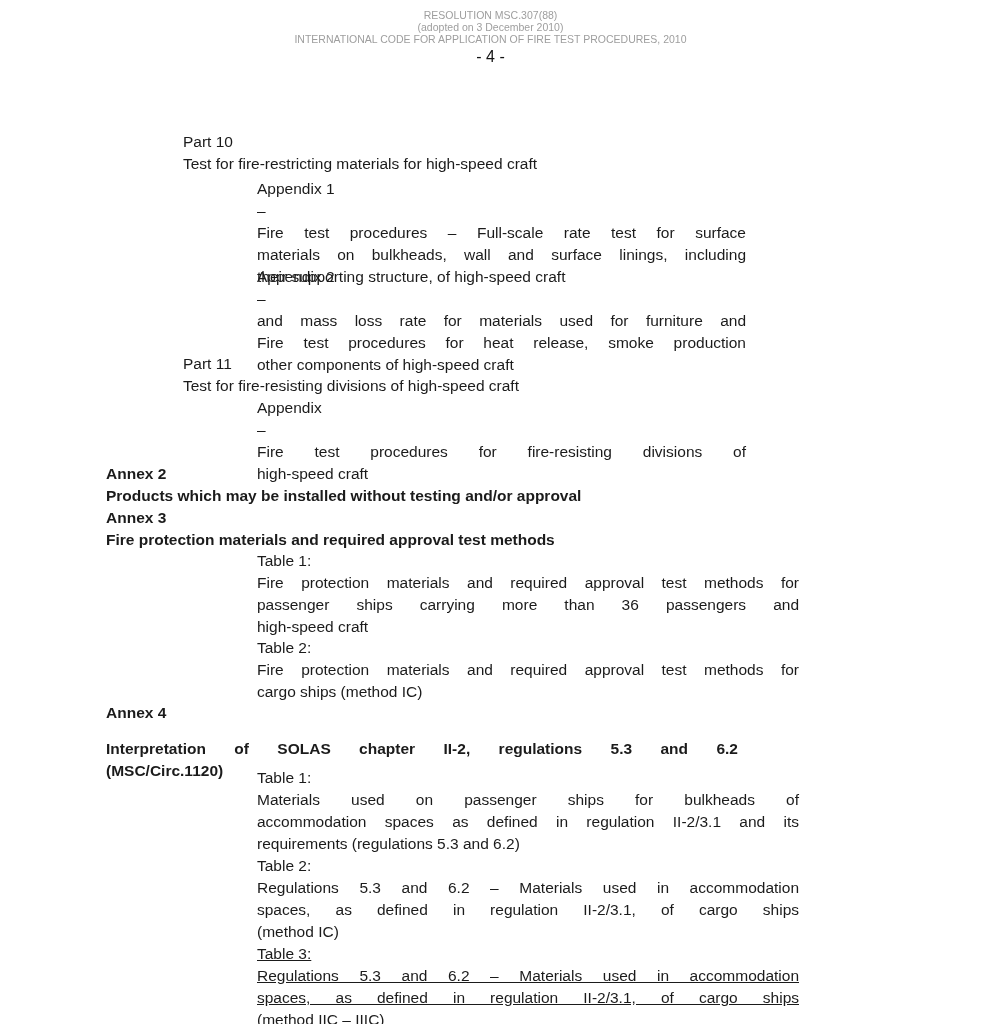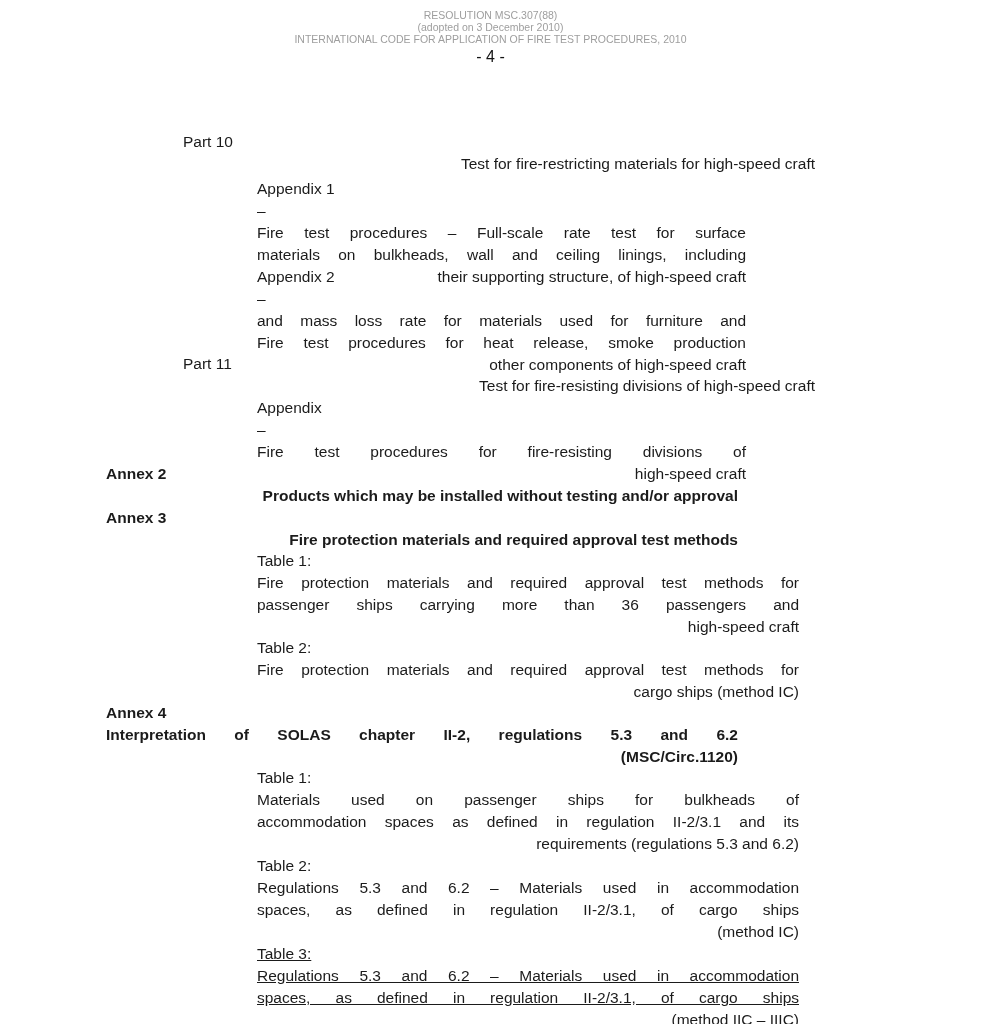--- a/index.html
+++ b/index.html
@@ -45,33 +45,33 @@
   .lab-annex { width: 151px; flex: none; font-weight: 700; }
   .lab-table { width: 90px;  flex: none; }
 
   .txt-part  { width: 632px; flex: none; }
   .txt-app   { width: 489px; flex: none; }
   .txt-annex { width: 632px; flex: none; font-weight: 700; }
   .txt-table { width: 542px; flex: none; }
 
   
   .jl { text-align: justify; text-align-last: justify; }
-  .ln { text-align: right; }
+  .ln { text-align: left; }
 
   
   #part10   { top: 131px; }
   #p10app1  { top: 178px; }
   #p10app2  { top: 266px; }
   #part11   { top: 353px; }
   #p11app   { top: 397px; }
   #annex2   { top: 463px; }
   #annex3   { top: 507px; }
   #a3t1     { top: 550px; }
   #a3t2     { top: 637px; }
-  #annex4   { top: 702px; }
+  #annex4   { top: 702px; gap: 14px; }
   #a4t1     { top: 767px; }
   #a4t2     { top: 855px; }
   #a4t3     { top: 943px; text-decoration: underline; }
 </style>
 </head>
 <body>
 
 <div class="page">
 
   <div class="hdr">
@@ -84,21 +84,21 @@
   <div class="blk b-part" id="part10">
     <div class="lab-part">Part 10</div>
     <div class="txt-part ln">Test for fire-restricting materials for high-speed craft</div>
   </div>
 
   <div class="blk b-app" id="p10app1">
     <div class="lab-app">Appendix 1</div>
     <div class="dash-app">–</div>
     <div class="txt-app">
       <div class="jl">Fire test procedures – Full-scale rate test for surface</div>
-      <div class="jl">materials on bulkheads, wall and ceiling linings, including</div>
+      <div class="jl">materials on bulkheads, wall and surface linings, including</div>
       <div class="ln">their supporting structure, of high-speed craft</div>
     </div>
   </div>
 
   <div class="blk b-app" id="p10app2">
     <div class="lab-app">Appendix 2</div>
     <div class="dash-app">–</div>
     <div class="txt-app">
       <div class="jl">and mass loss rate for materials used for furniture and</div>
       <div class="jl">Fire test procedures for heat release, smoke production</div>

